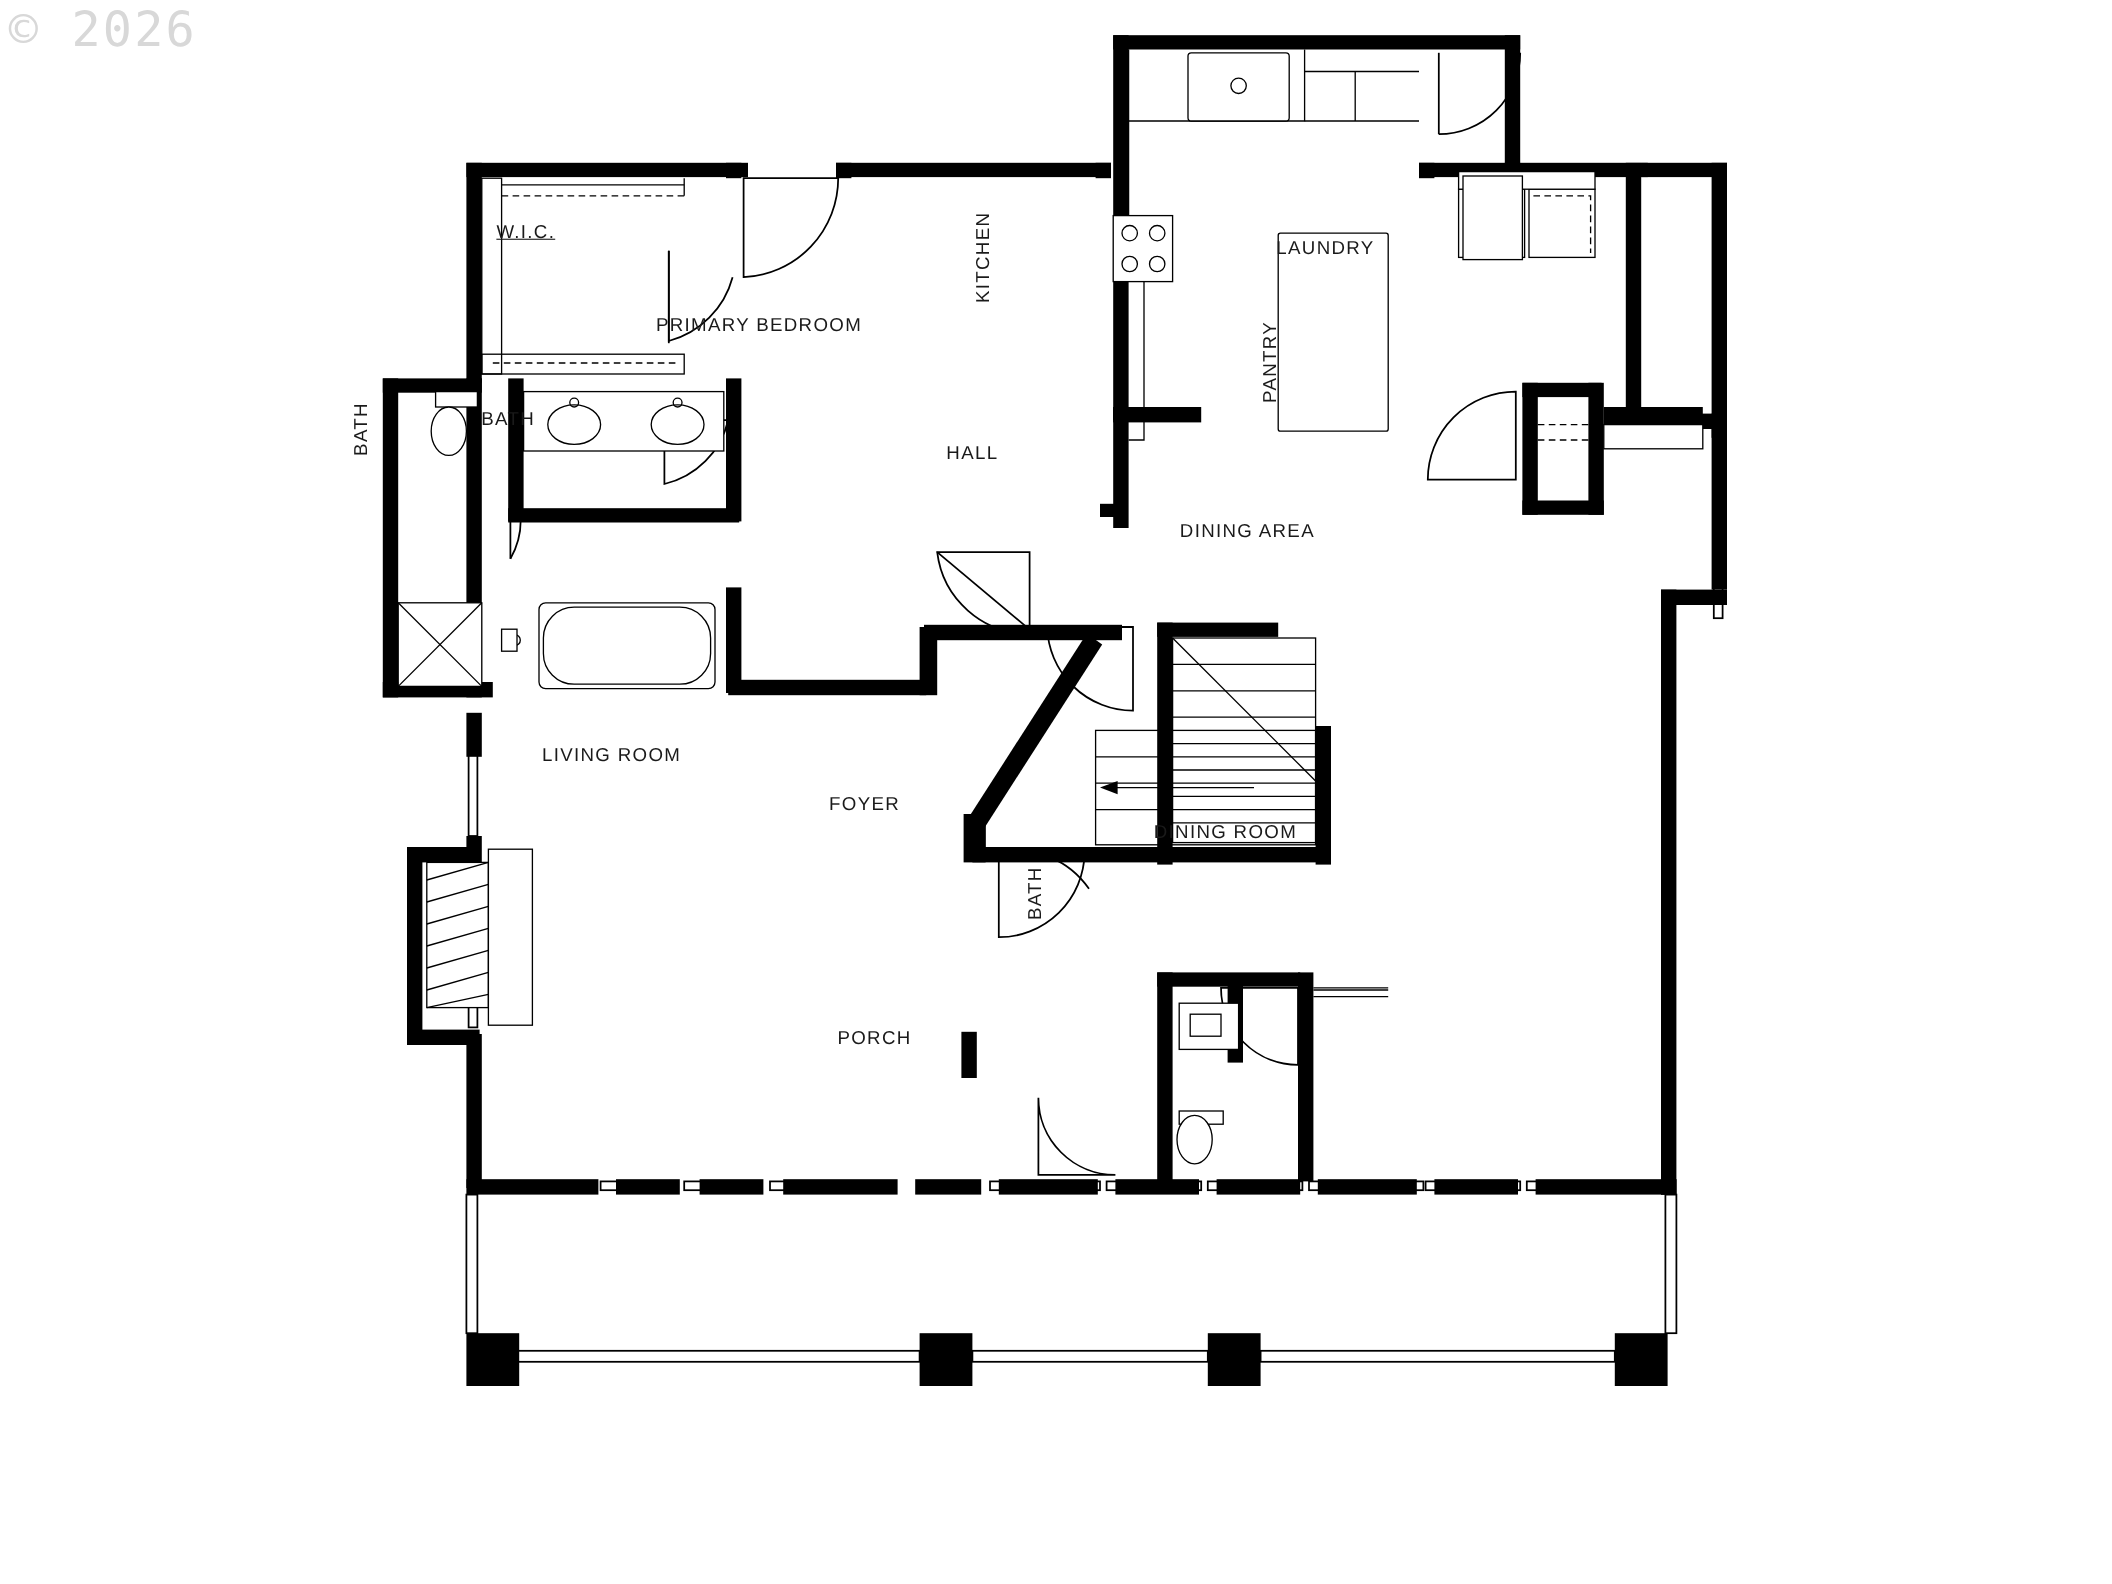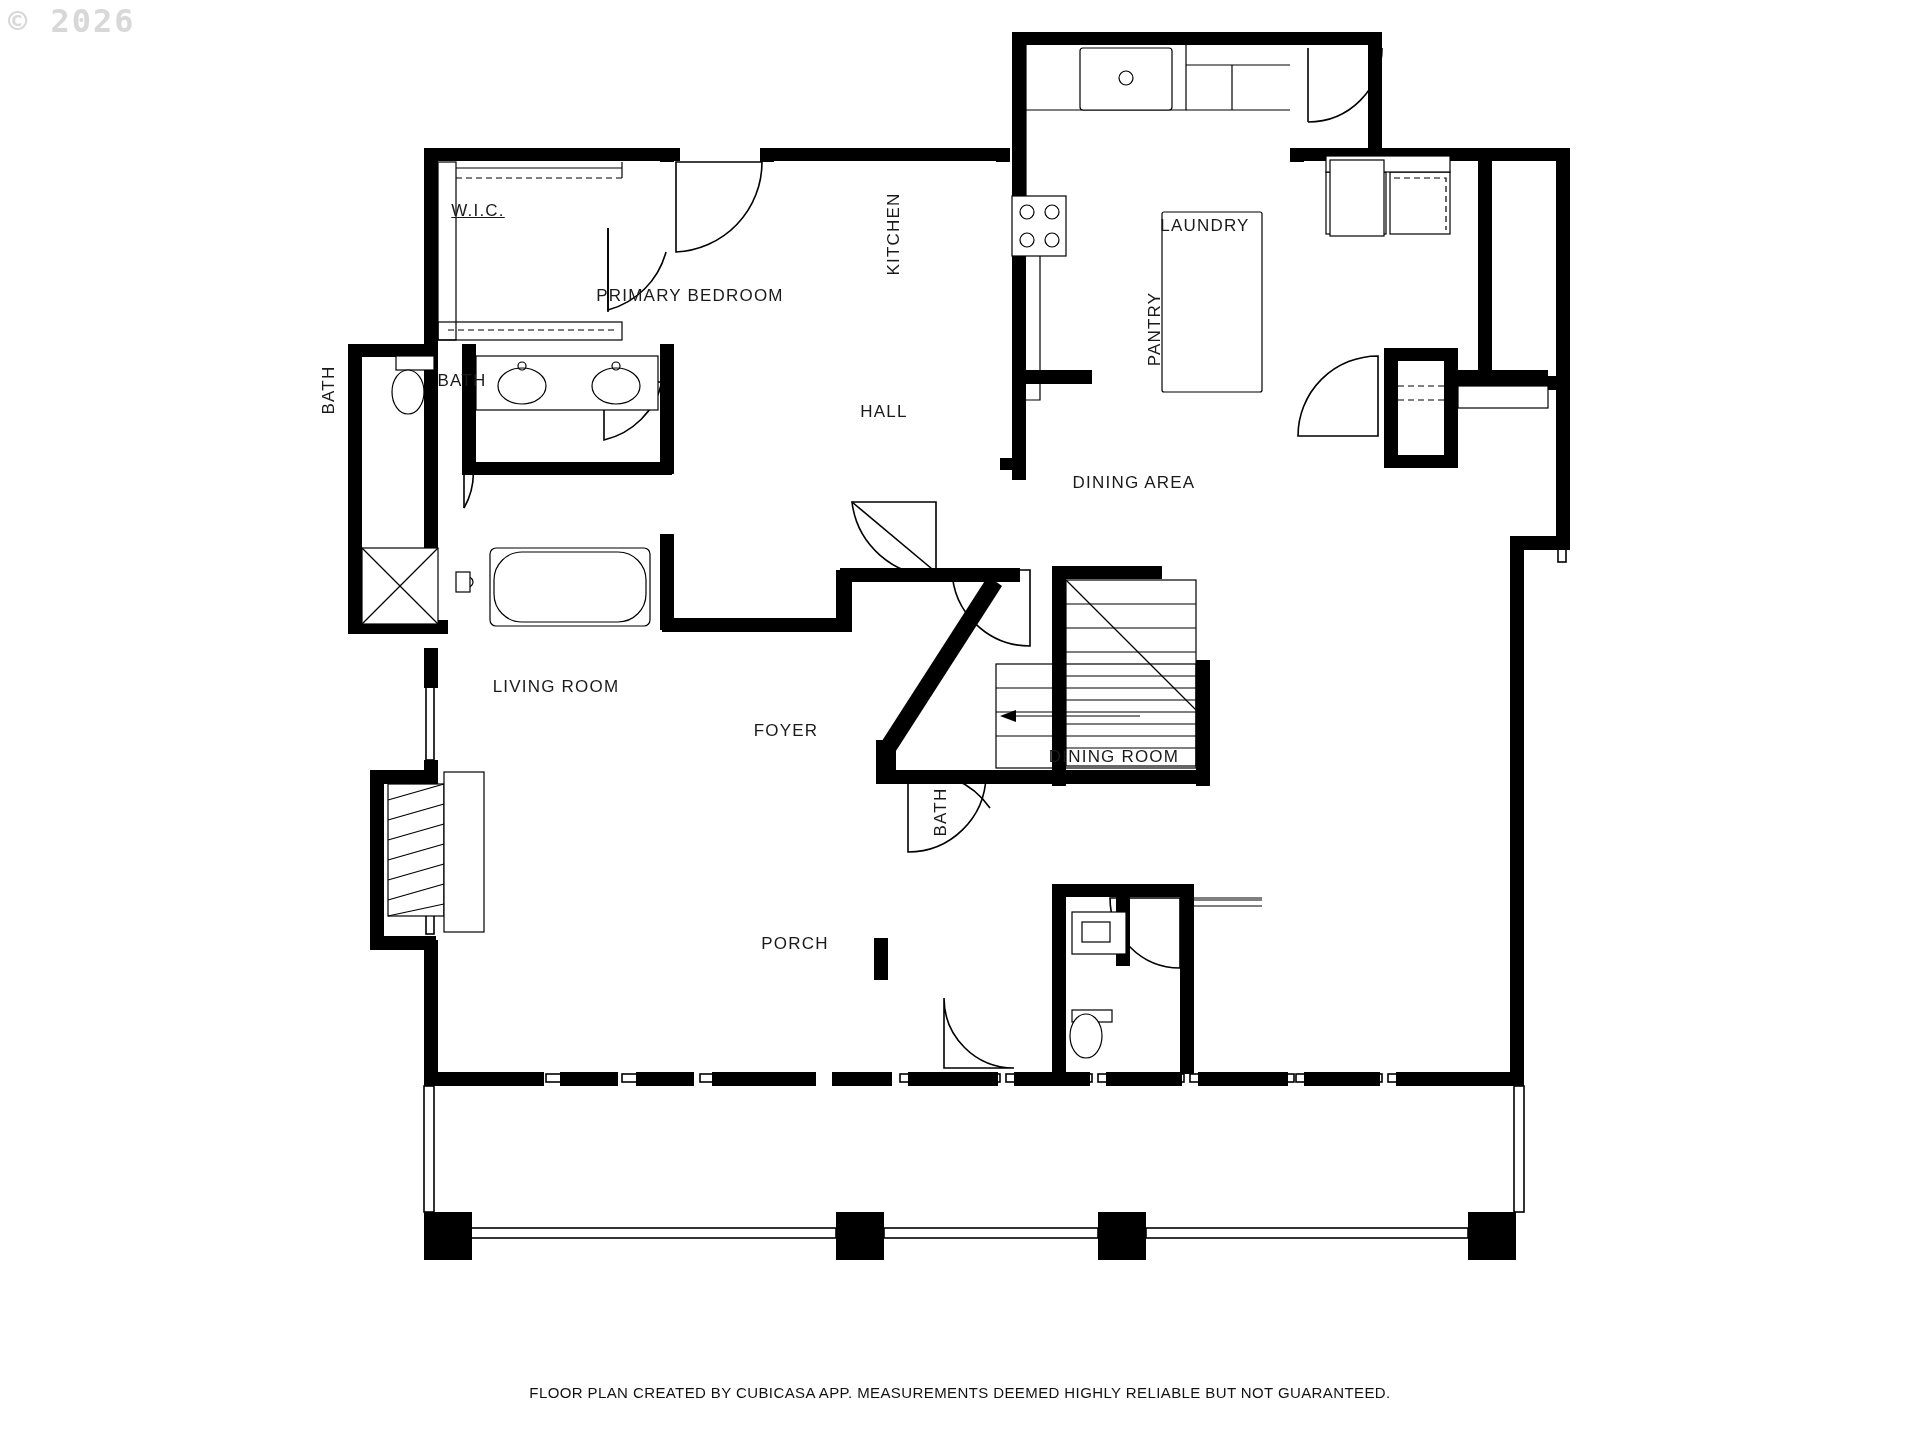--- a/index.html
+++ b/index.html
@@ -22,24 +22,24 @@
     top: 0;
     width: 1920px;
     height: 1440px;
   }
 
   .watermark {
     position: absolute;
     left: 8px;
     top: 2px;
     font-family: "DejaVu Sans Mono", monospace;
-    font-size: 32px;
+    font-size: 44px;
     letter-spacing: 2px;
     color: #d8d8d8;
-    font-weight: bold;
+    font-weight: normal;
     user-select: none;
   }
 
   .room-label {
     position: absolute;
     font-size: 17px;
     letter-spacing: 1.2px;
     color: #1a1a1a;
     white-space: nowrap;
     transform: translate(-50%, -50%);
@@ -365,15 +365,14 @@
   <div class="room-label" style="left:1205px; top:226px;">LAUNDRY</div>
   <div class="room-label vertical" style="left:1155px; top:329px;">PANTRY</div>
   <div class="room-label" style="left:884px; top:412px;">HALL</div>
   <div class="room-label" style="left:1134px; top:483px;">DINING AREA</div>
   <div class="room-label" style="left:556px; top:687px;">LIVING ROOM</div>
   <div class="room-label" style="left:786px; top:731px;">FOYER</div>
   <div class="room-label" style="left:1114px; top:737px;margin-top:20px;">DINING ROOM</div>
   <div class="room-label vertical" style="left:941px; top:812px;">BATH</div>
   <div class="room-label" style="left:795px; top:944px;text-align:center;">PORCH</div>
 
-  <div class="footer-note">FLOOR PLAN CREATED BY CUBICASA APP. MEASUREMENTS DEEMED HIGHLY RELIABLE BUT NOT GUARANTEED.</div>
 
 </div>
 
 </body></html>

